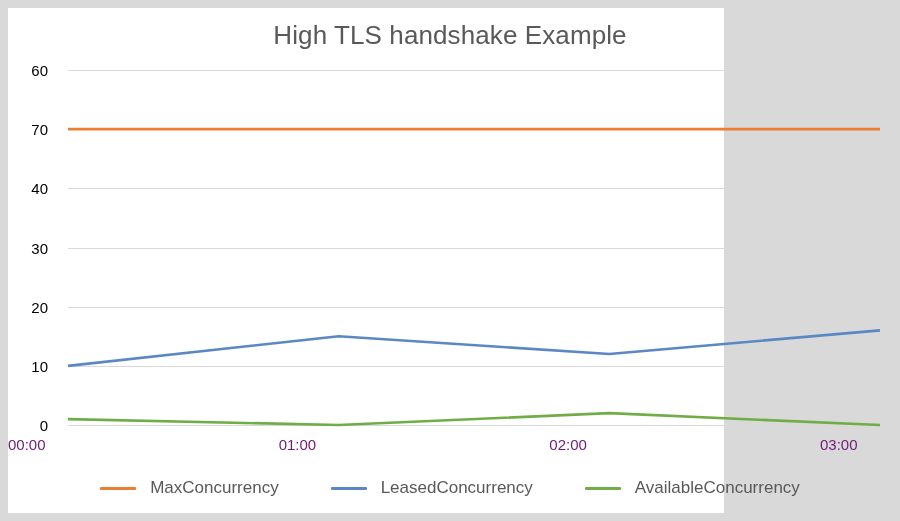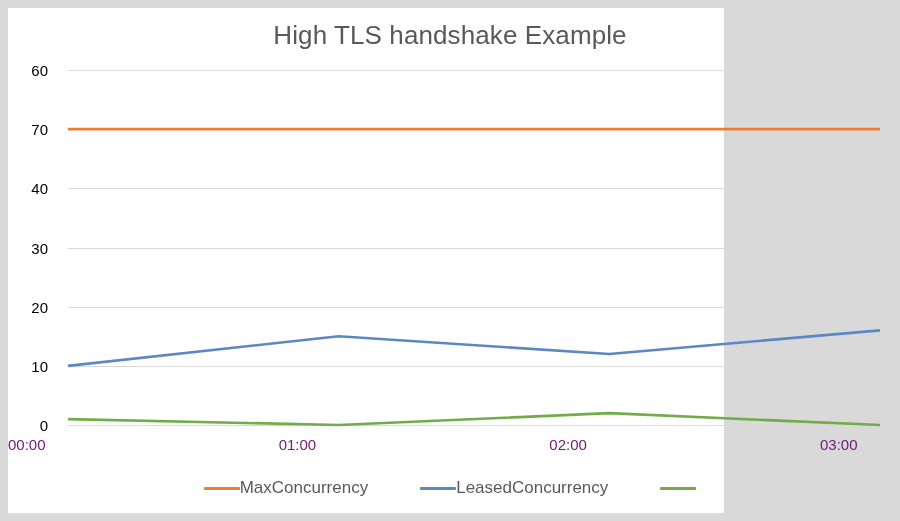--- a/index.html
+++ b/index.html
@@ -104,21 +104,21 @@
     top: 470px;
     width: 884px;
     display: flex;
     justify-content: center;
     align-items: center;
     gap: 52px;
   }
   .legend-item {
     display: flex;
     align-items: center;
-    gap: 0;
+    gap: 14px;
     white-space: nowrap;
   }
   .legend-swatch {
     display: block;
     width: 36px;
     height: 3px;
     border-radius: 1px;
   }
   .legend-label {
     font-size: 17px;
@@ -169,17 +169,18 @@
         <div class="legend-item">
           <span class="legend-swatch" style="background: rgb(237, 125, 49);"></span>
           <span class="legend-label">MaxConcurrency</span>
         </div>
         <div class="legend-item">
           <span class="legend-swatch" style="background: rgb(91, 135, 197);"></span>
           <span class="legend-label">LeasedConcurrency</span>
         </div>
         <div class="legend-item">
           <span class="legend-swatch" style="background: rgb(112, 173, 71);"></span>
+          <span class="legend-label">AvailableConcurrency</span>
         </div>
       </div>
 
   </div>
 </div>
 
 </body></html>

